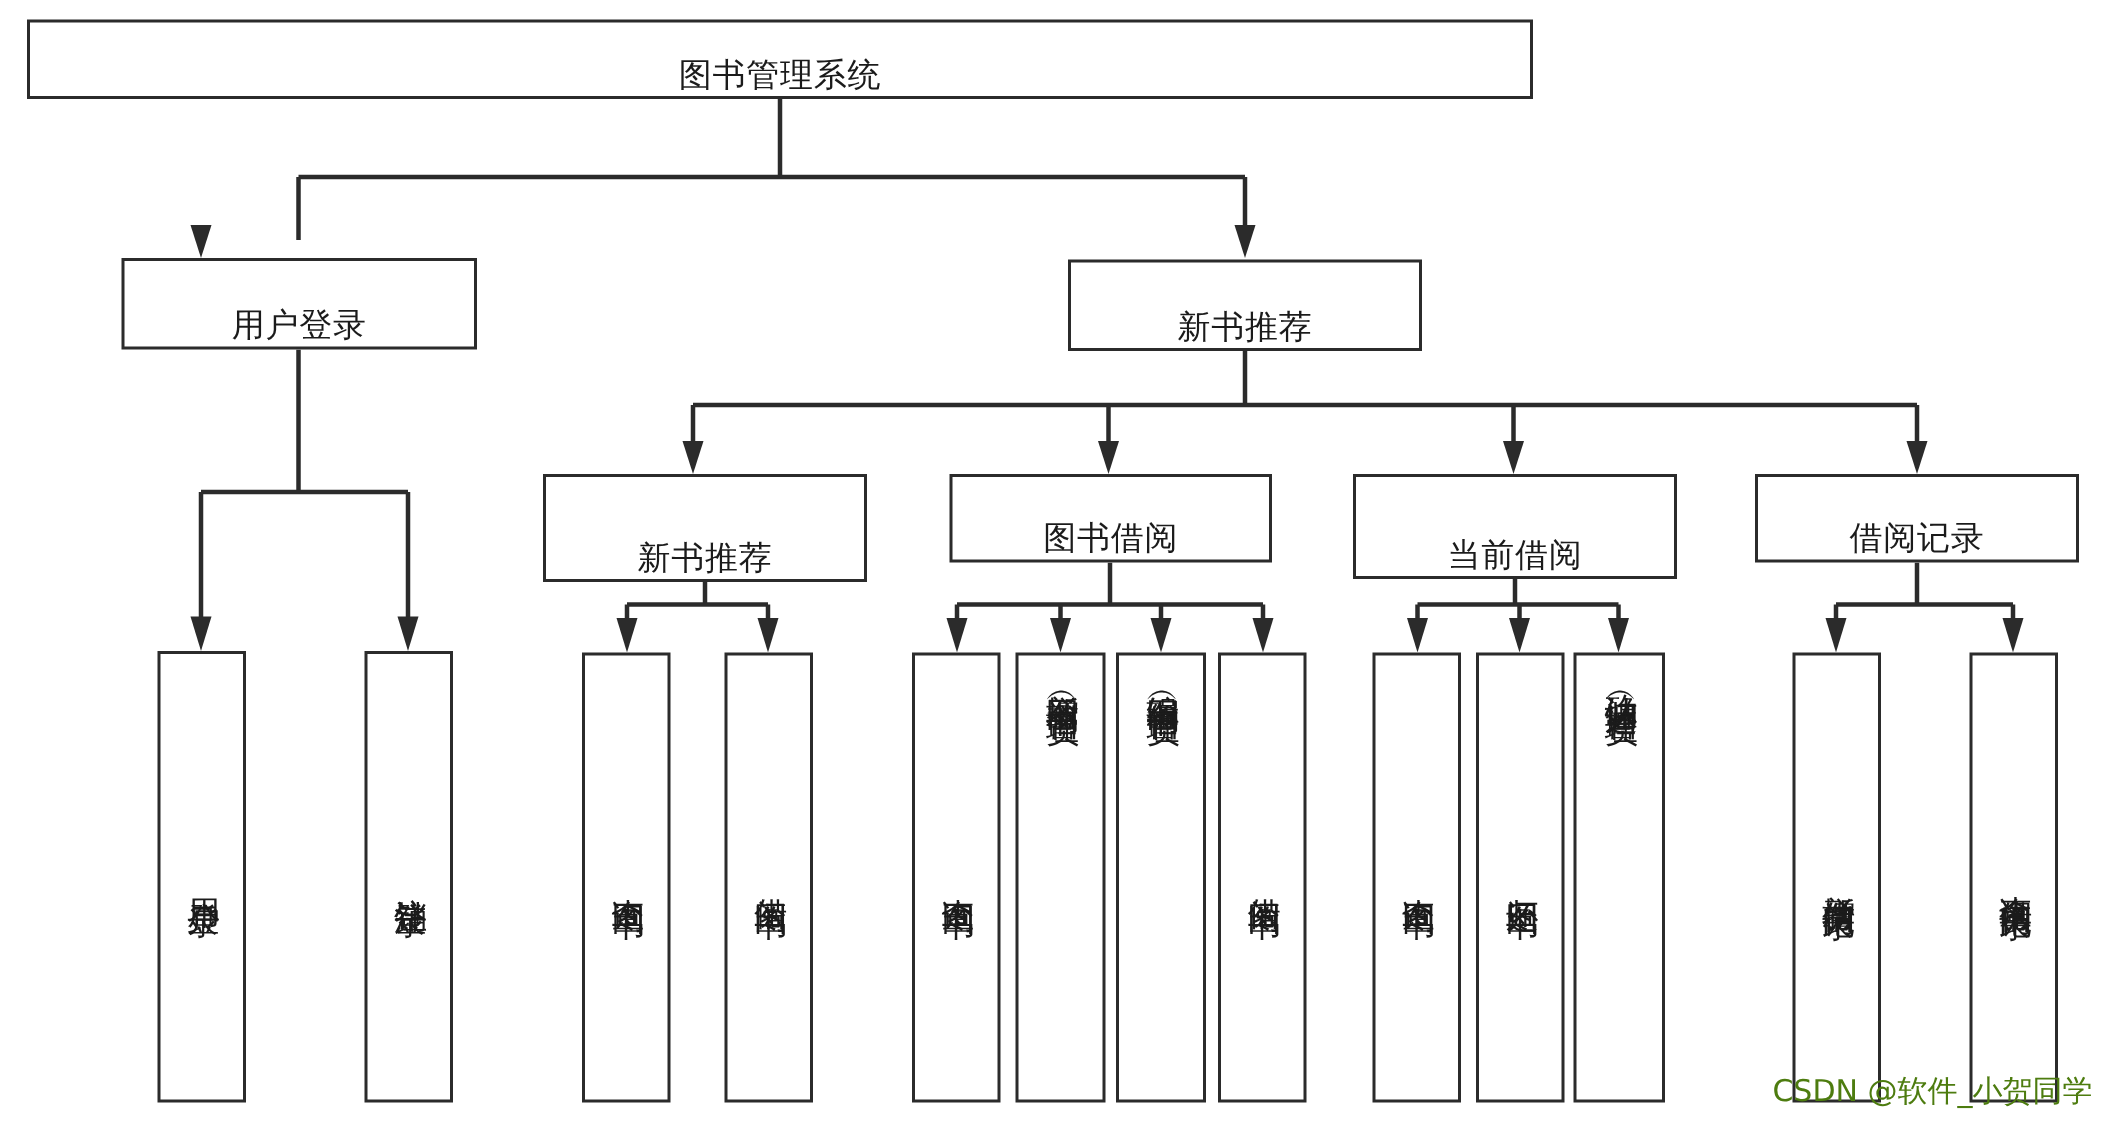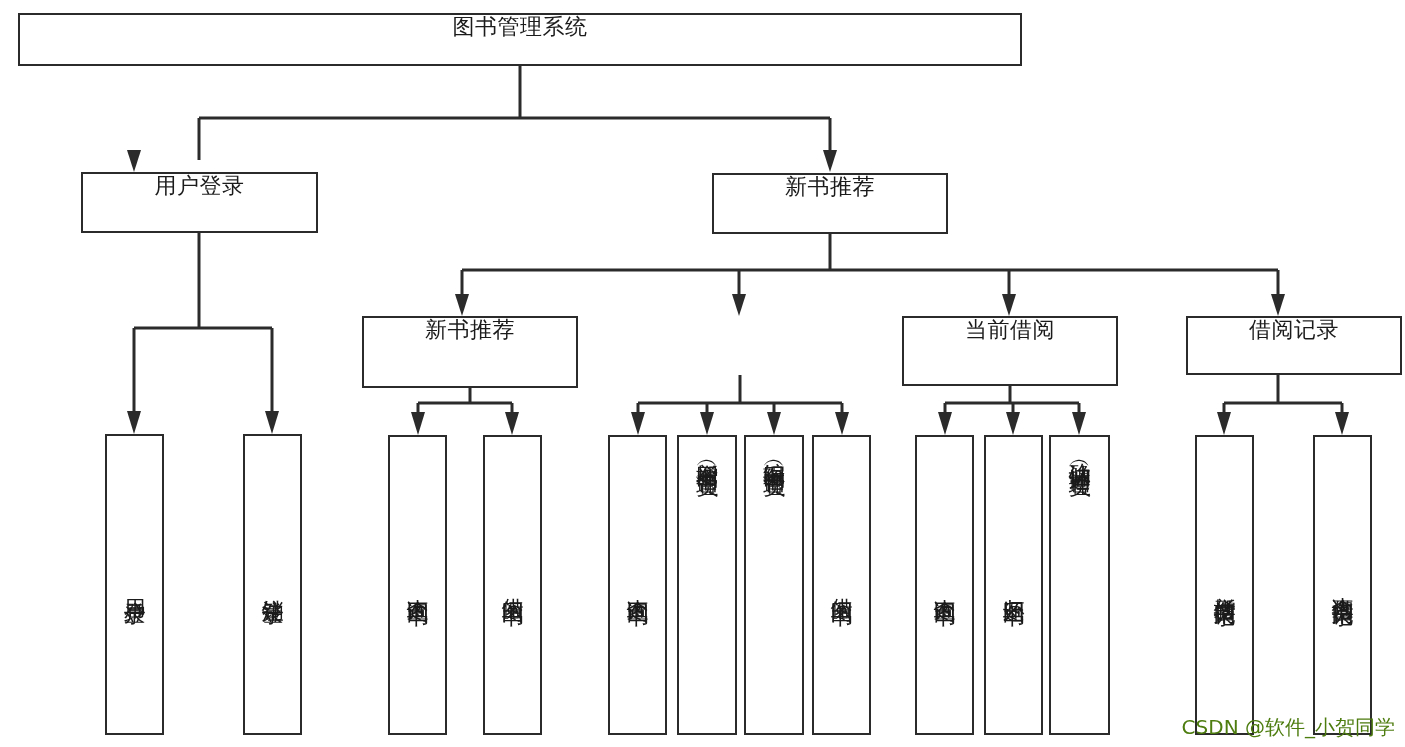--- a/index.html
+++ b/index.html
@@ -25,21 +25,21 @@
     left: 0;
     width: 1405px;
     height: 747px;
   }
   .node {
     position: absolute;
     box-sizing: border-box;
     background: #ffffff;
     border: 2px solid #2b2b2b;
     display: flex;
-    align-items: flex-start;
+    align-items: flex-end;
     justify-content: center;
     text-align: center;
   }
   .node .label {
     color: #1b1b1b;
     line-height: 1.12;
     letter-spacing: 0.5px;
   }
   .node.horizontal .label {
     font-size: 22px;
@@ -165,26 +165,29 @@
   </div>
 
   <div class="node horizontal" style="left:712px; top:173px; width:236px; height:61px;">
     <span class="label">新书推荐</span>
   </div>
 
   <div class="node horizontal" style="left:362px; top:316px; width:216px; height:72px;">
     <span class="label">新书推荐</span>
   </div>
 
+  <div class="node horizontal" style="left:633px; top:316px; width:215px; height:59px;">
+    <span class="label">图书借阅</span>
+  </div>
 
   <div class="node horizontal" style="left:902px; top:316px; width:216px; height:70px;">
     <span class="label">当前借阅</span>
   </div>
 
-  <div class="node horizontal" style="left:1170px; top:316px; width:216px; height:59px;margin-left:16px;">
+  <div class="node horizontal" style="left:1170px; top:316px; width:216px; height:59px;">
     <span class="label">借阅记录</span>
   </div>
 
   <div class="node vertical centered" style="left:105px; top:434px; width:59px; height:301px;">
     <span class="label">用户登录</span>
   </div>
   <div class="node vertical centered" style="left:243px; top:434px; width:59px; height:301px;">
     <span class="label">注销登录</span>
   </div>
 

